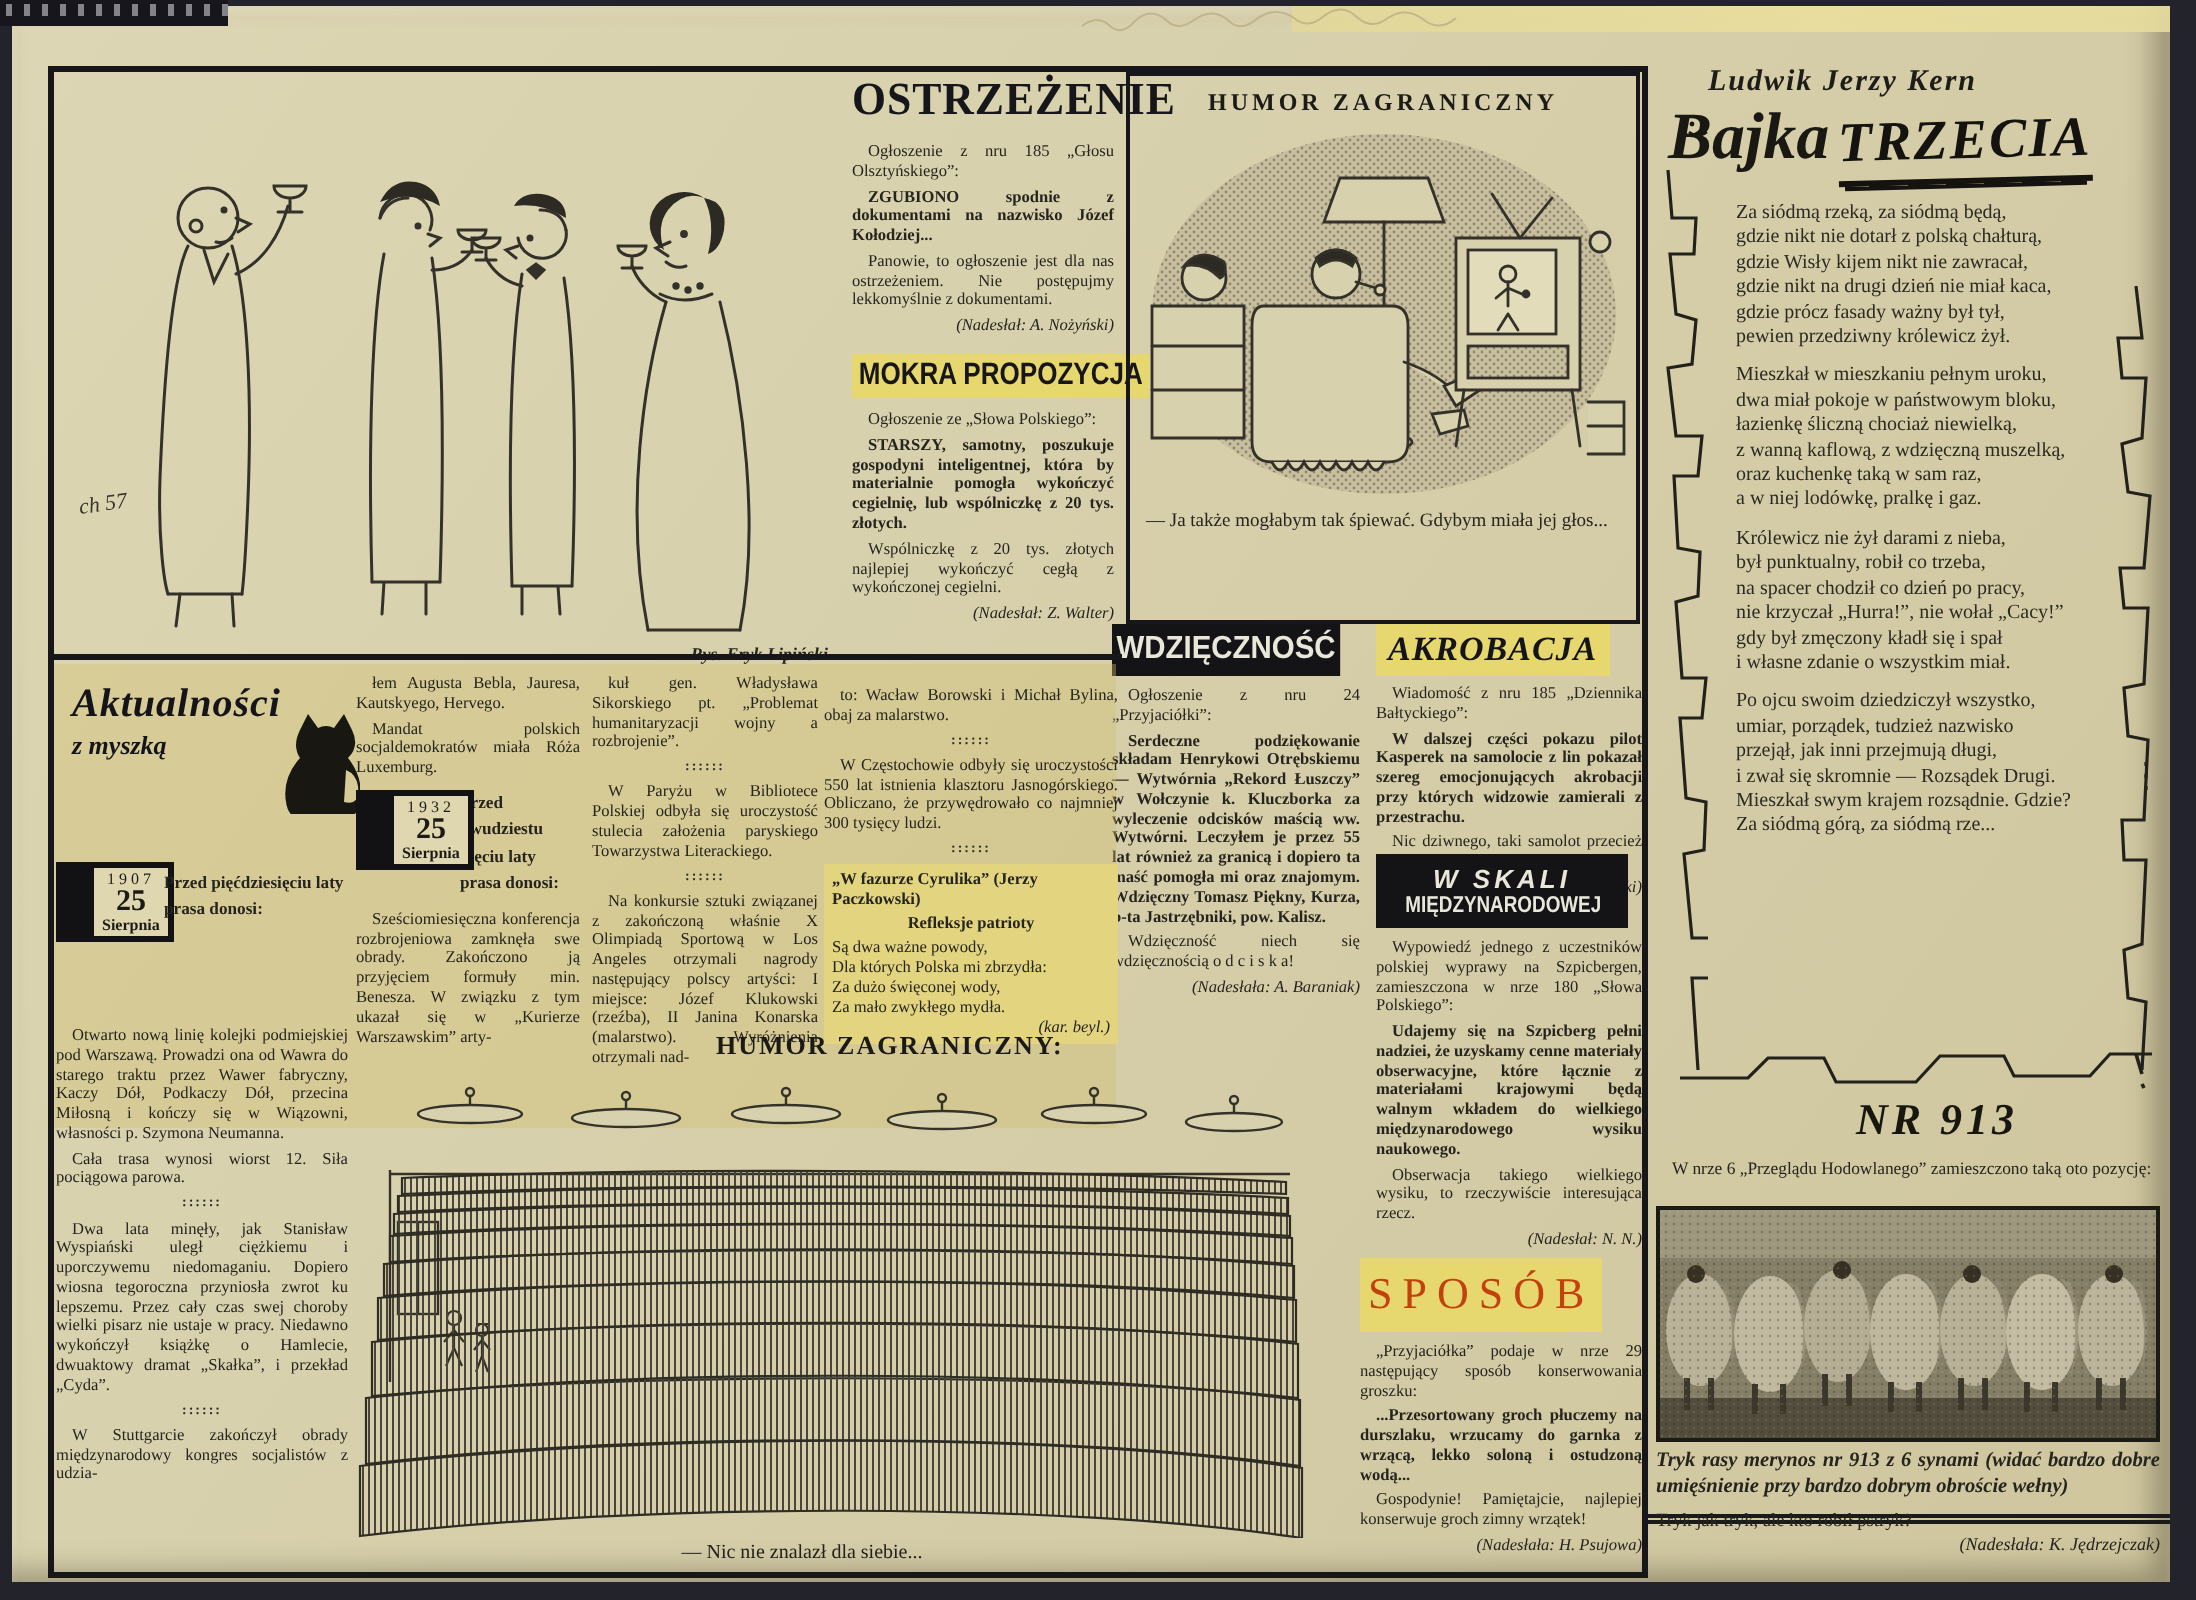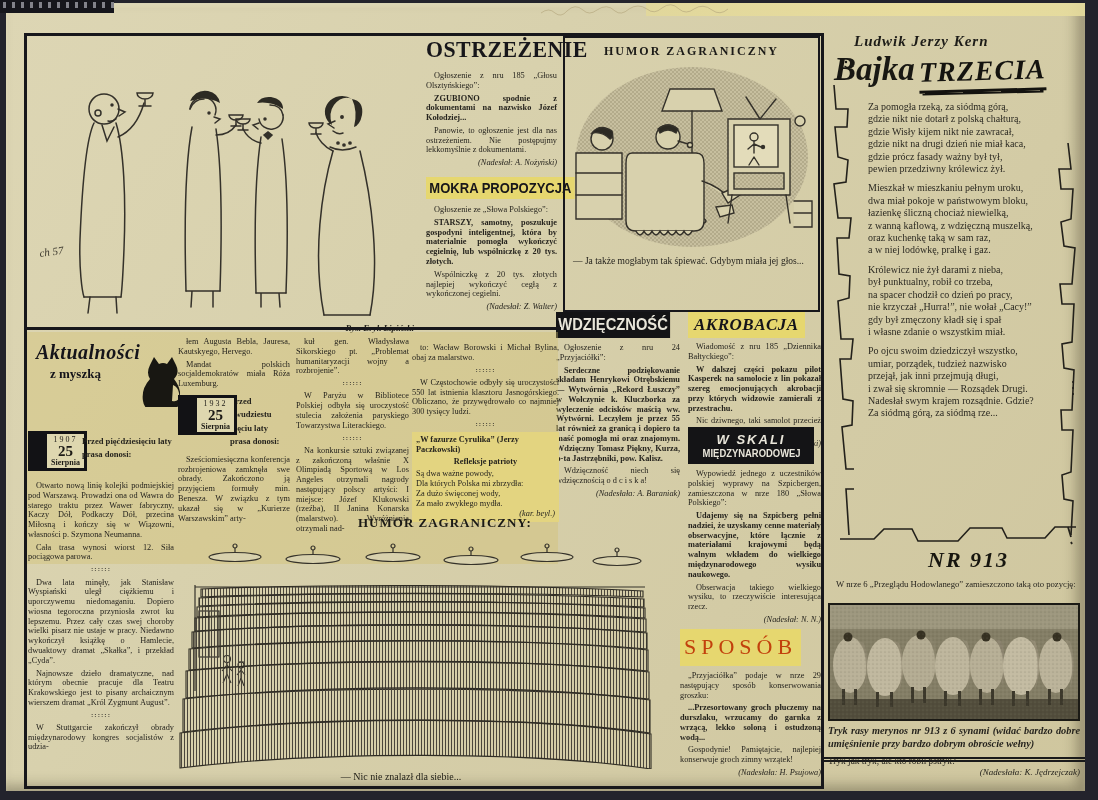--- a/index.html
+++ b/index.html
@@ -219,41 +219,40 @@
     <p class="quote">...Przesortowany groch płuczemy na durszlaku, wrzucamy do garnka z wrzącą, lekko soloną i ostudzoną wodą...</p>
     <p>Gospodynie! Pamiętajcie, najlepiej konserwuje groch zimny wrzątek!</p>
     <p class="credit">(Nadesłała: H. Psujowa)</p>
   </div>
 
   <div class="rule" style="left:18px;top:324px;width:537px;height:3px;"></div>
   <div class="wash" style="left:21px;top:329px;width:531px;height:232px;"></div>
 
   <div class="sec" style="left:30px;top:338px;width:150px;">
     <span style="font-size:20px;font-weight:bold;font-style:italic;letter-spacing:.5px;color:#15141a;">Aktualności</span><br>
-    <span style="font-size:13px;font-weight:bold;margin-left:14px;color:#15141a;">z myszką</span>
+    <span style="font-size:13px;font-style:italic;font-weight:bold;color:#15141a;">z myszką</span>
     <svg width="44" height="52" viewBox="0 0 44 52" style="position:absolute;left:100px;top:14px;">
       <path d="M14,10 l4,-8 l5,7 q4,-2 8,0 l5,-7 l4,8 q4,8 -2,14 q8,10 6,22 q-1,8 -10,10 h-18 q-8,-2 -9,-10 q-2,-12 7,-22 q-4,-6 0,-14 z M36,46 q8,2 7,-8 q-1,-6 -6,-8" fill="#181712"></path>
     </svg>
   </div>
 
   <div class="sec" style="left:22px;top:428px;">
     <div class="badge"><div class="in">
       <span class="y">1907</span>
       <span class="d">25</span>
       <span class="m">Sierpnia</span>
     </div></div>
   </div>
   <div class="sec lead" style="left:76px;top:432px;width:90px;">Przed pięćdziesięciu laty prasa donosi:</div>
 
-  <div class="sec lines" style="left:22px;top:478px;width:146px;">
+  <div class="sec lines" style="left:22px;top:510px;width:146px;">
       <p>Otwarto nową linię kolejki podmiejskiej pod Warszawą. Prowadzi ona od Wawra do starego traktu przez Wawer fabryczny, Kaczy Dół, Podkaczy Dół, przecina Miłosną i kończy się w Wiązowni, własności p. Szymona Neumanna.</p>
       <p>Cała trasa wynosi wiorst 12. Siła pociągowa parowa.</p>
       <p class="sep">::::::</p>
       <p>Dwa lata minęły, jak Stanisław Wyspiański uległ ciężkiemu i uporczywemu niedomaganiu. Dopiero wiosna tegoroczna przyniosła zwrot ku lepszemu. Przez cały czas swej choroby wielki pisarz nie ustaje w pracy. Niedawno wykończył książkę o Hamlecie, dwuaktowy dramat „Skałka”, i przekład „Cyda”.</p>
-      <p>Najnowsze dzieło dramatyczne, nad którym obecnie pracuje dla Teatru Krakowskiego jest to pisany archaicznym wierszem dramat „Król Zygmunt August”.</p>
       <p class="sep">::::::</p>
       <p>W Stuttgarcie zakończył obrady międzynarodowy kongres socjalistów z udzia-</p>
     </div>
 
   <div class="sec" style="left:172px;top:334px;width:112px;">
     <div class="lines">
         <p>łem Augusta Bebla, Jauresa, Kautskyego, Hervego.</p>
         <p>Mandat polskich socjaldemokratów miała Róża Luxemburg.</p>
       </div>
     <div style="margin:6px 0 4px;position:relative;min-height:56px;">
@@ -389,21 +388,21 @@
     <path d="M14,0 l3,26 h-12 l2,20 h12 l-2,30 l-10,3 l3,24 l11,2 l-3,36 h-12 l2,20 h12 l-2,38 l-10,2 l2,24 l10,2 l-2,40 h-11 l1,20 h11 l-2,42 l-9,3 l2,24 l9,2 l-2,34" stroke="#23211b" stroke-width="1.6" fill="none"></path>
     <path d="M19,238 v2 m0,4 v2 m0,4 v2" stroke="#23211b" stroke-width="1.6" fill="none"></path>
   </svg>
   <svg style="position:absolute;left:834px;top:520px;" width="236" height="24" viewBox="0 0 236 24">
     <path d="M0,16 h34 l10,-10 h28 l6,12 h40 l12,-13 h32 l5,10 h38 l10,-11 h21" stroke="#23211b" stroke-width="1.6" fill="none"></path>
     <path d="M228,4 l3,10 m0,5 l1,2" stroke="#23211b" stroke-width="1.8" fill="none"></path>
   </svg>
 
   <div class="sec" style="left:862px;top:98px;width:196px;">
     <div class="stanza">
-        <p>Za pomogła rzeką, za siódmą górą,</p>
+        <p>Za siódmą rzeką, za siódmą będą,</p>
         <p>gdzie nikt nie dotarł z polską chałturą,</p>
         <p>gdzie Wisły kijem nikt nie zawracał,</p>
         <p>gdzie nikt na drugi dzień nie miał kaca,</p>
         <p>gdzie prócz fasady ważny był tył,</p>
         <p>pewien przedziwny królewicz żył.</p>
       </div>
     <div class="stanza">
         <p>Mieszkał w mieszkaniu pełnym uroku,</p>
         <p>dwa miał pokoje w państwowym bloku,</p>
         <p>łazienkę śliczną chociaż niewielką,</p>
@@ -417,21 +416,21 @@
         <p>na spacer chodził co dzień po pracy,</p>
         <p>nie krzyczał „Hurra!”, nie wołał „Cacy!”</p>
         <p>gdy był zmęczony kładł się i spał</p>
         <p>i własne zdanie o wszystkim miał.</p>
       </div>
     <div class="stanza">
         <p>Po ojcu swoim dziedziczył wszystko,</p>
         <p>umiar, porządek, tudzież nazwisko</p>
         <p>przejął, jak inni przejmują długi,</p>
         <p>i zwał się skromnie — Rozsądek Drugi.</p>
-        <p>Nadesłał swym krajem rozsądnie. Gdzie?</p>
+        <p>Mieszkał swym krajem rozsądnie. Gdzie?</p>
         <p>Za siódmą górą, za siódmą rze...</p>
       </div>
   </div>
 
   <div id="nr913-frame" class="sec"></div>
   <div class="sec script" style="left:922px;top:544px;font-size:22px;letter-spacing:2px;color:#17160f;">NR 913</div>
   <div class="sec" style="left:822px;top:576px;width:252px;font-size:8.7px;line-height:1.2;text-align:justify;text-indent:8px;">W nrze 6 „Przeglądu Hodowlanego” zamieszczono taką oto pozycję:</div>
 
   <svg style="position:absolute;left:822px;top:600px;" width="252" height="118" viewBox="0 0 252 118">
     <defs>

